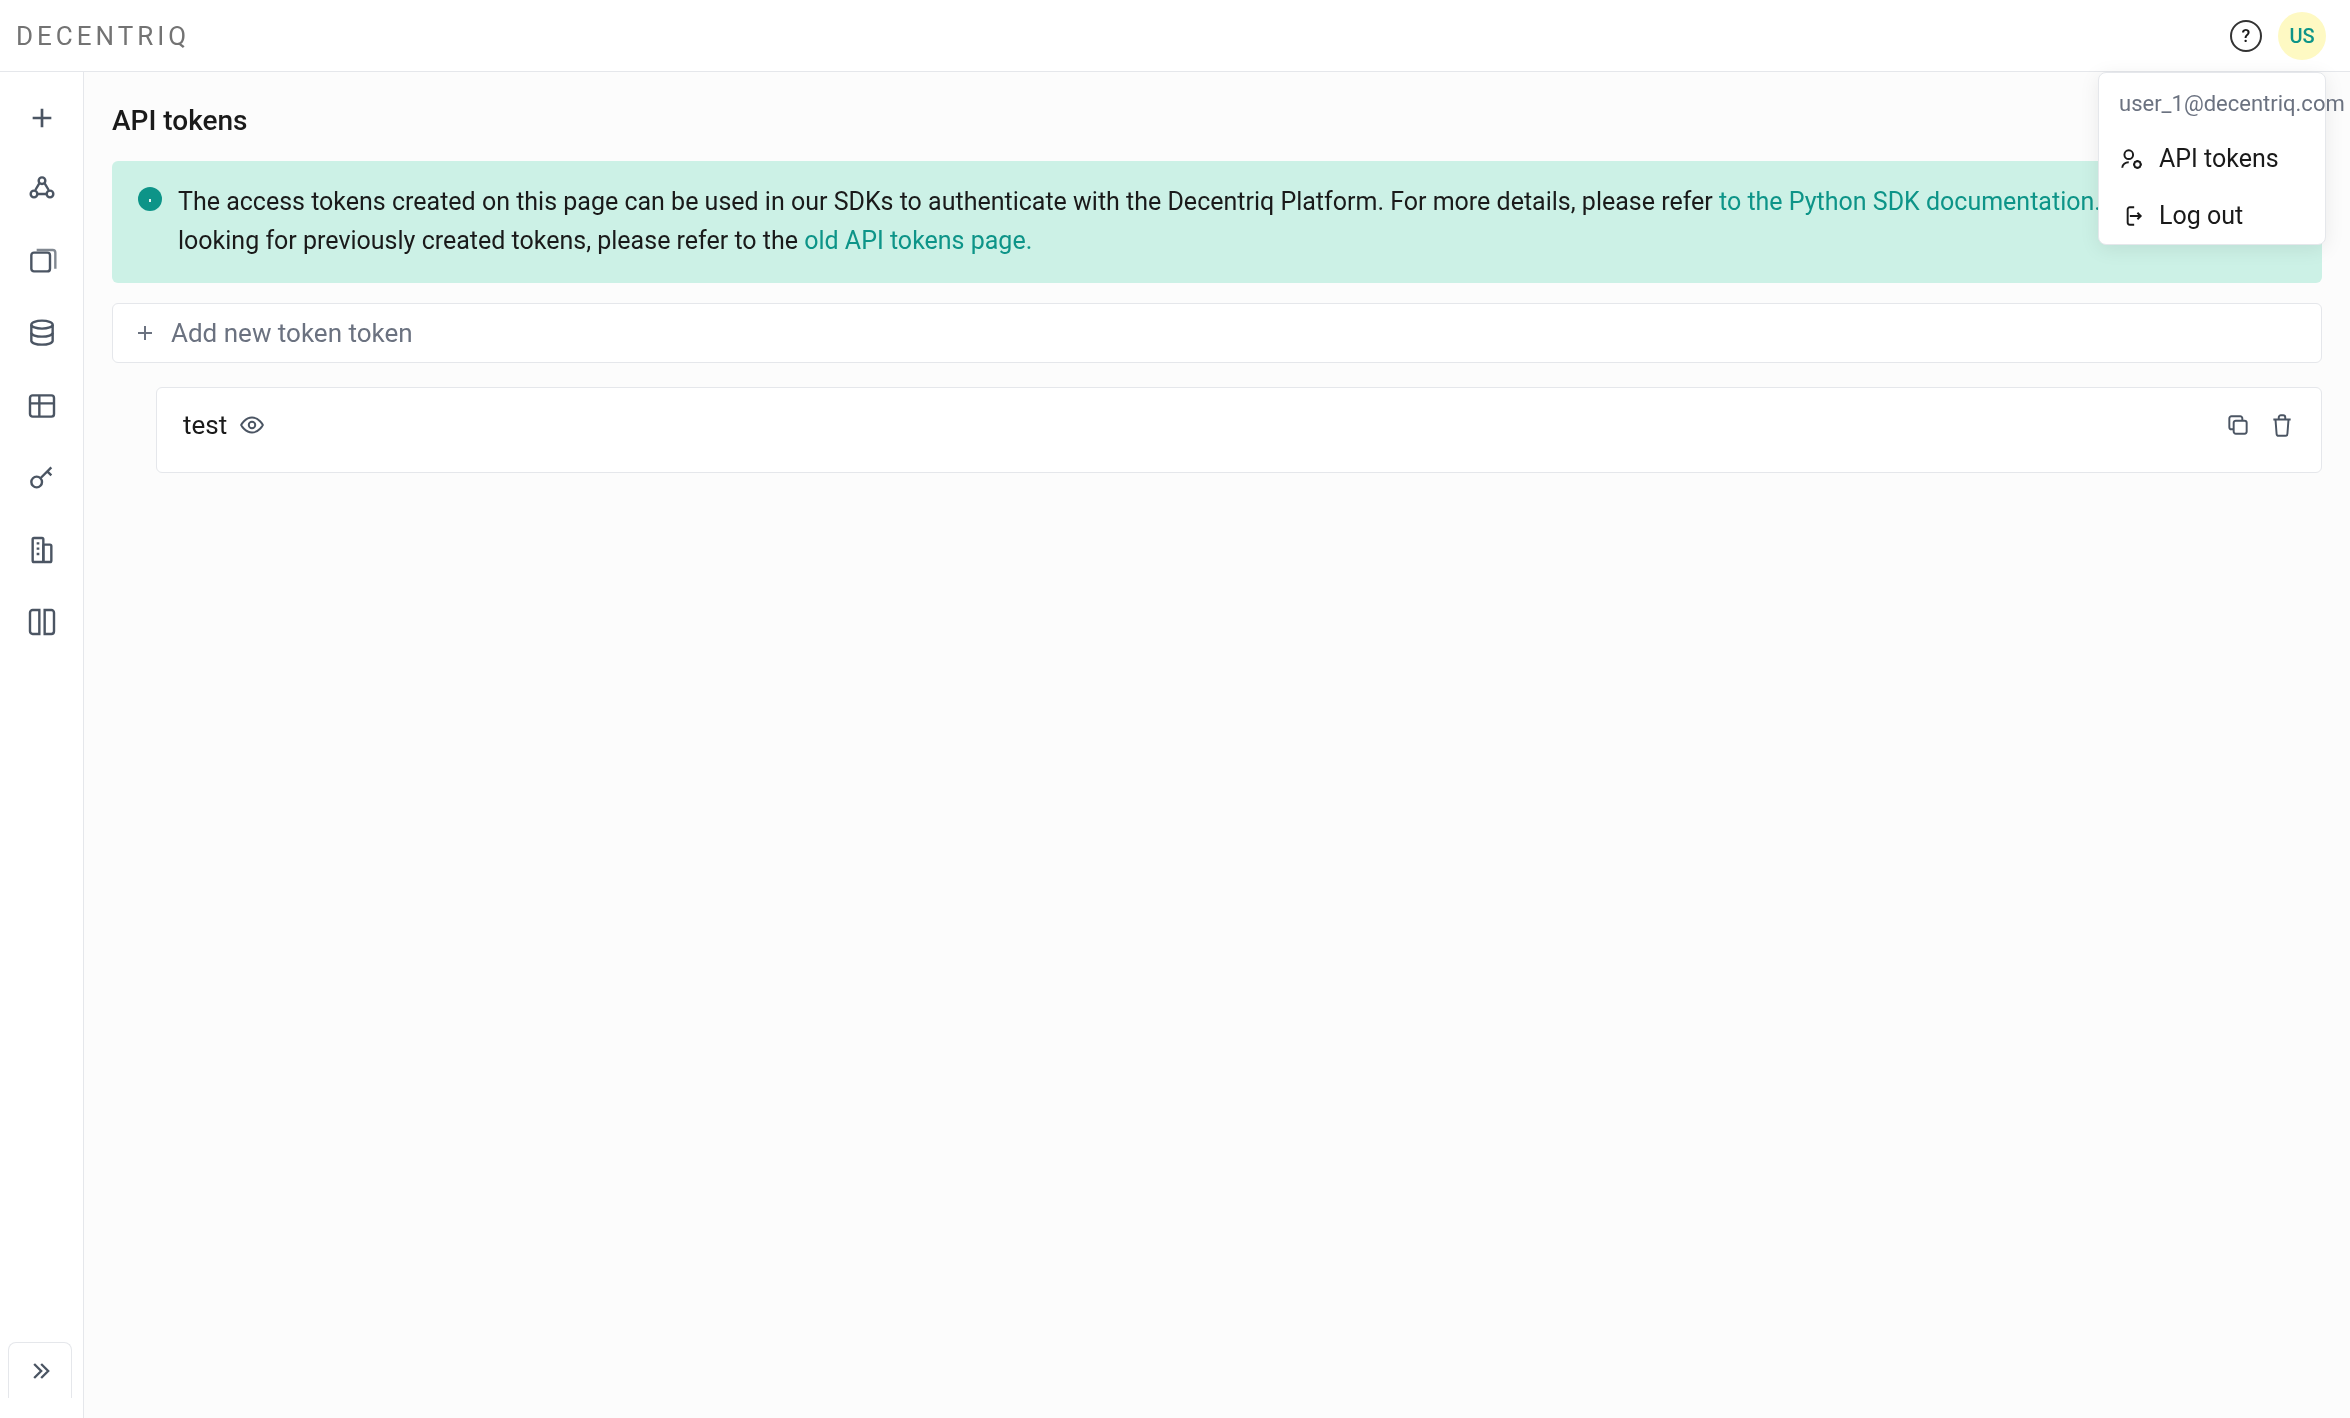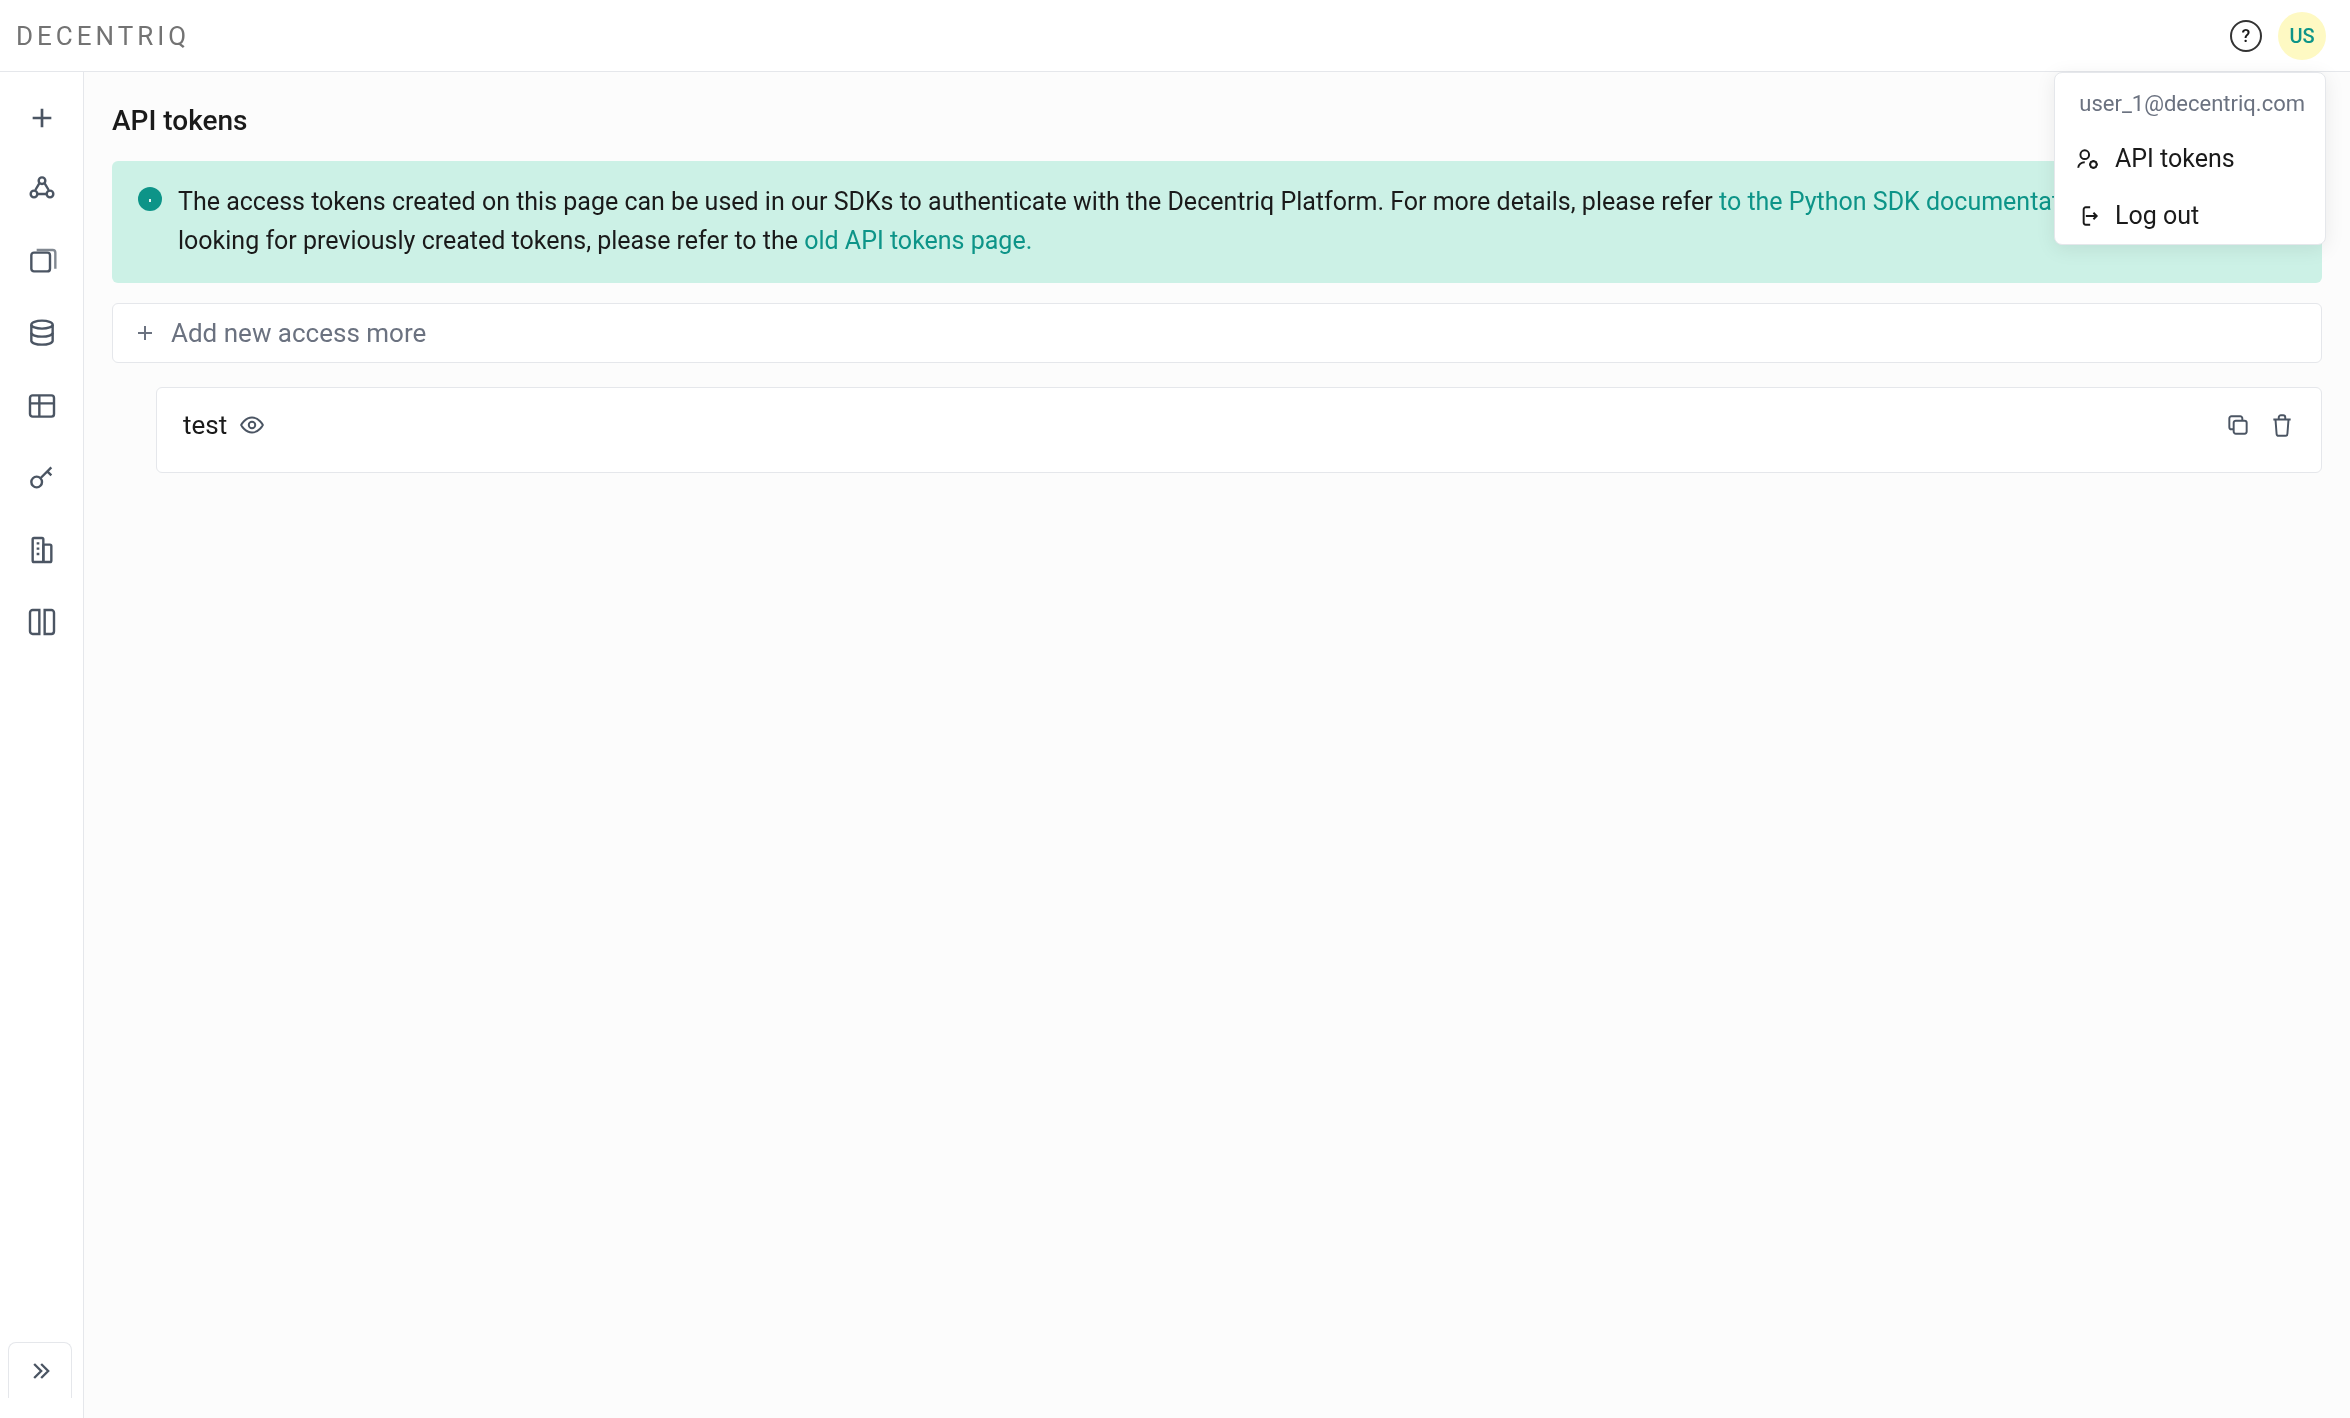--- a/index.html
+++ b/index.html
@@ -160,21 +160,21 @@
   .icon-btn svg { width: 26px; height: 26px; }
   .token-value {
     font-size: 25px;
     color: #4b5563;
     word-break: break-all;
   }
   .dropdown {
     position: absolute;
     top: 72px;
     right: 24px;
-    width: 272px;
+    width: 228px;
     background: #fff;
     border: 1px solid #e5e7eb;
     border-radius: 8px;
     box-shadow: 0 4px 20px rgba(0,0,0,0.08);
     z-index: 100;
   }
   .dropdown-email {
     padding: 18px 20px 14px;
     text-align: right;
     font-size: 22px;
@@ -274,21 +274,21 @@
       </div>
       <div class="info-text">
         <span>The access tokens created on this page can be used in our SDKs to authenticate with the Decentriq Platform. For more details, please refer </span><a href="#">to the Python SDK documentation.</a><span> If you are looking for previously created tokens, please refer to the </span><a href="#">old API tokens page.</a>
       </div>
     </div>
 
     <div class="add-token">
       <svg viewBox="0 0 24 24" fill="none" stroke="currentColor" stroke-width="2">
           <path d="M12 5v14M5 12h14"></path>
         </svg>
-      <span class="add-token-label">Add new access more</span>
+      <span class="add-token-label">Add new token token</span>
     </div>
 
     <div class="token-card">
       <div class="token-header">
         <div class="token-name-wrap">
           <span class="token-name">test</span>
           <button class="icon-btn">
             <svg viewBox="0 0 24 24" fill="none" stroke="currentColor" stroke-width="1.8">
                 <path d="M2 12s3.5-7 10-7 10 7 10 7-3.5 7-10 7-10-7-10-7z"></path>
                 <circle cx="12" cy="12" r="3"></circle>

